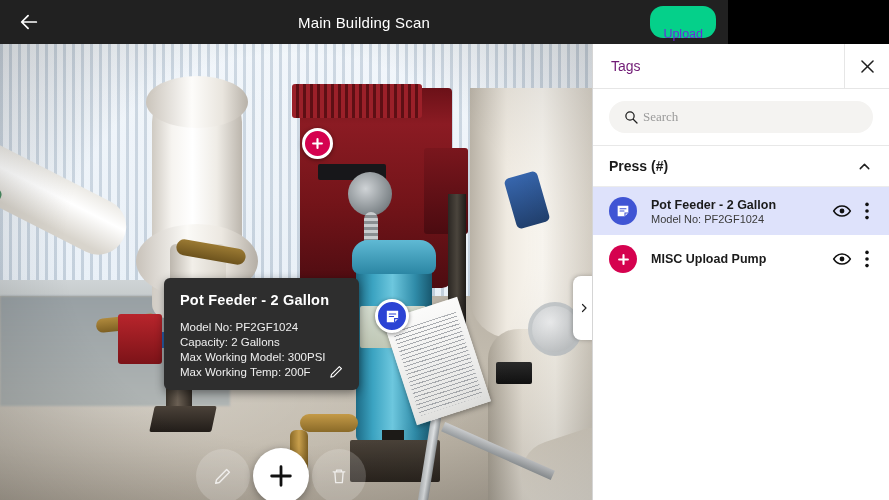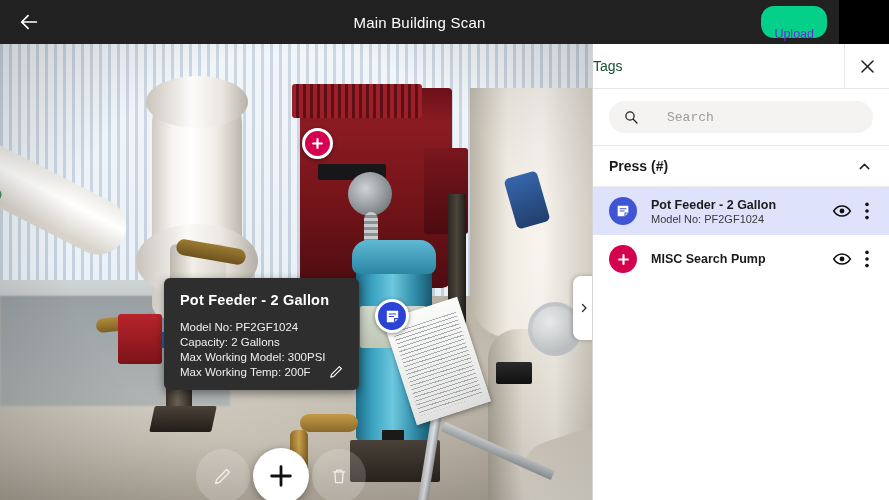--- a/index.html
+++ b/index.html
@@ -5,21 +5,21 @@
   html,body{margin:0;padding:0;}
   body{
     width:889px;height:500px;overflow:hidden;
     font-family:"Liberation Sans",sans-serif;
     background:#1e1e1e;
   }
   .app{position:relative;width:889px;height:500px;overflow:hidden;background:#000;}
 
   
   .topbar{
-    position:absolute;left:0;top:0;width:839px;height:44px;
+    position:absolute;left:0;top:0;width:728px;height:44px;
     background:#212121;display:flex;align-items:center;
     box-sizing:border-box;padding:0 12px;z-index:40;
   }
   .back-btn{
     width:34px;height:34px;display:flex;align-items:center;justify-content:center;
     cursor:pointer;flex:0 0 auto;
   }
   .topbar-title{
     position:absolute;left:0;right:0;text-align:center;
     color:#fff;font-size:15px;letter-spacing:.2px;pointer-events:none;
@@ -303,36 +303,36 @@
   .panel{
     position:absolute;left:592px;top:44px;width:297px;height:456px;
     background:#fff;z-index:30;display:flex;flex-direction:column;
     border-left:1px solid #d5d5d5;box-sizing:border-box;
   }
   .panel-head{
     height:44px;display:flex;align-items:center;border-bottom:1px solid #e6e6e6;
     flex:0 0 auto;
   }
   .panel-head-title{
-    flex:1;padding-left:0;font-size:14px;color:#14532d;
+    flex:1;padding-left:18px;font-size:14px;color:#701a75;
   }
   .panel-close{
     width:44px;height:44px;display:flex;align-items:center;justify-content:center;
     cursor:pointer;border-left:1px solid #e6e6e6;
   }
   .search-wrap{
     padding:12px 16px;border-bottom:1px solid #e8e8e8;flex:0 0 auto;box-sizing:border-box;
   }
   .search-box{
     height:32px;background:#f4f3f1;border-radius:16px;display:flex;align-items:center;
     padding:0 14px;box-sizing:border-box;
   }
   .search-box input{
-    border:none;outline:none;background:transparent;flex:1;margin-left:26px;
-    font-size:13px;color:#be185d;font-family:Liberation Mono, monospace;
+    border:none;outline:none;background:transparent;flex:1;margin-left:2px;
+    font-size:13px;color:#be185d;font-family:Liberation Serif, serif;
   }
   .search-box input::placeholder{color:#9b9b9b;}
   .section-head{
     height:40px;display:flex;align-items:center;padding:0 16px;
     border-bottom:1px solid #ececec;flex:0 0 auto;cursor:pointer;
   }
   .section-head-label{flex:1;font-size:14px;font-weight:bold;color:#1b1b1b;}
   .tag-list{flex:1;overflow-y:auto;}
   .tag-row{
     display:flex;align-items:center;height:48px;padding:0 12px 0 16px;
@@ -520,21 +520,21 @@
         </div>
       </div>
 
       <div class="tag-row">
         <div class="tag-avatar" style="background:#d5024f;">
           <svg width="15" height="15" viewBox="0 0 24 24">
             <path d="M12 5v14M5 12h14" stroke="#ffffff" stroke-width="3.4" stroke-linecap="round"></path>
           </svg>
         </div>
         <div class="tag-text">
-          <div class="tag-name">MISC Search Pump</div>
+          <div class="tag-name">MISC Upload Pump</div>
         </div>
         <div class="tag-act">
           <svg width="20" height="20" viewBox="0 0 24 24">
             <path d="M2 12s3.8-6 10-6 10 6 10 6-3.8 6-10 6S2 12 2 12z" fill="none" stroke="#111" stroke-width="1.7"></path>
             <circle cx="12" cy="12" r="2.9" fill="#111"></circle>
           </svg>
         </div>
         <div class="tag-act dots">
           <svg width="4" height="18" viewBox="0 0 4 18">
             <circle cx="2" cy="2.4" r="1.8" fill="#111"></circle>

